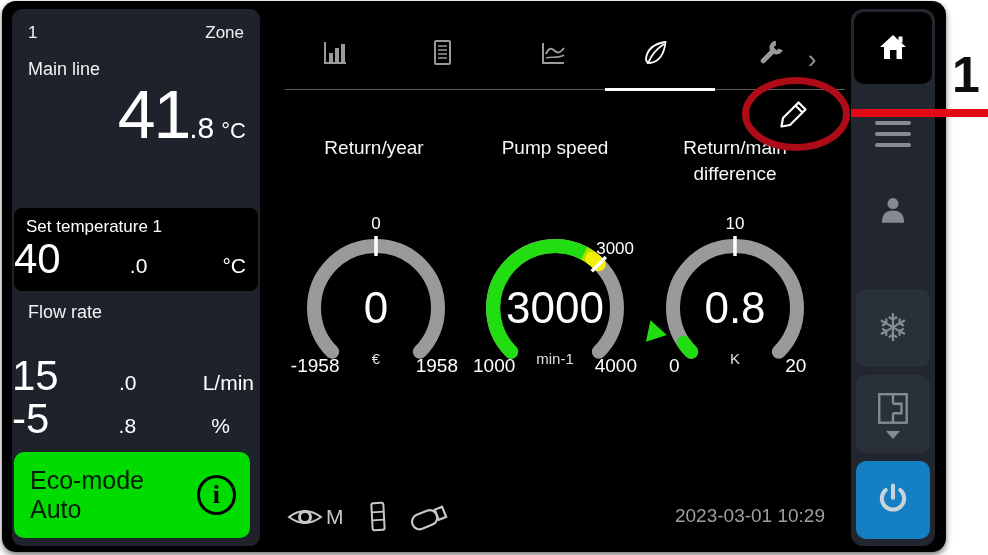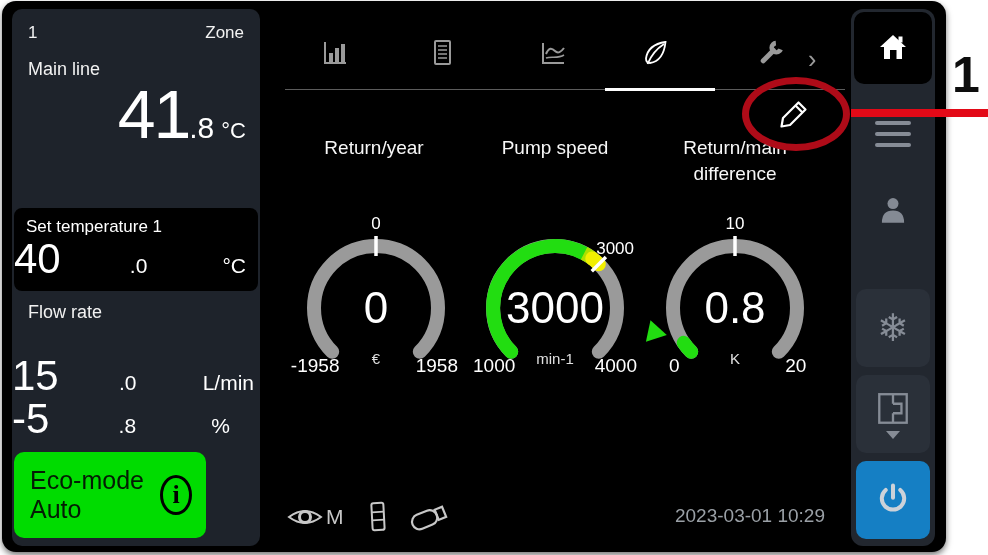--- a/index.html
+++ b/index.html
@@ -18,21 +18,21 @@
   .big-val .d{font-size:30px;}
   .big-val .u{font-size:22px;margin-left:7px;}
   .set-card{left:2px;top:199px;width:244px;background:#000000;border-radius:8px;padding:9px 0 10px 0;}
   .set-card .cap{font-size:17px;padding-left:12px;color:#fff;}
   .mid-val{display:flex;align-items:baseline;justify-content:space-between;padding-right:12px;}
   .mid-val .v{font-size:42px;line-height:1.05;}
   .mid-val .d{font-size:21px;}
   .mid-val .u{font-size:21px;margin-left:6px;}
   #flowVal{padding-right:6px;}
   #regVal{padding-right:30px;}
-  #ecoBtn{left:2px;bottom:8px;width:192px;height:86px;border-radius:10px;display:flex;align-items:center;
+  #ecoBtn{left:2px;bottom:8px;width:236px;height:86px;border-radius:10px;display:flex;align-items:center;
     justify-content:space-between;padding:0 14px 0 16px;box-sizing:border-box;cursor:pointer;}
   #ecoBtn .t{font-size:25px;color:#041c04;}
   .info-circ{width:40px;height:40px;border:3.5px solid #000;border-radius:50%;display:flex;align-items:center;
     justify-content:center;box-sizing:border-box;font-family:"Liberation Serif",serif;font-weight:bold;
     font-size:26px;color:#000;line-height:1;}
   
   #main{left:258px;top:8px;width:591px;height:537px;color:#fff;}
   .tabicon{width:30px;height:30px;top:29px;cursor:pointer;}
   #tabUnderline{left:25px;top:80px;width:560px;height:1px;background:#5c5c5c;}
   #tabUnderlineActive{left:345px;top:79px;width:110px;height:2.5px;background:#fdfdfd;}

